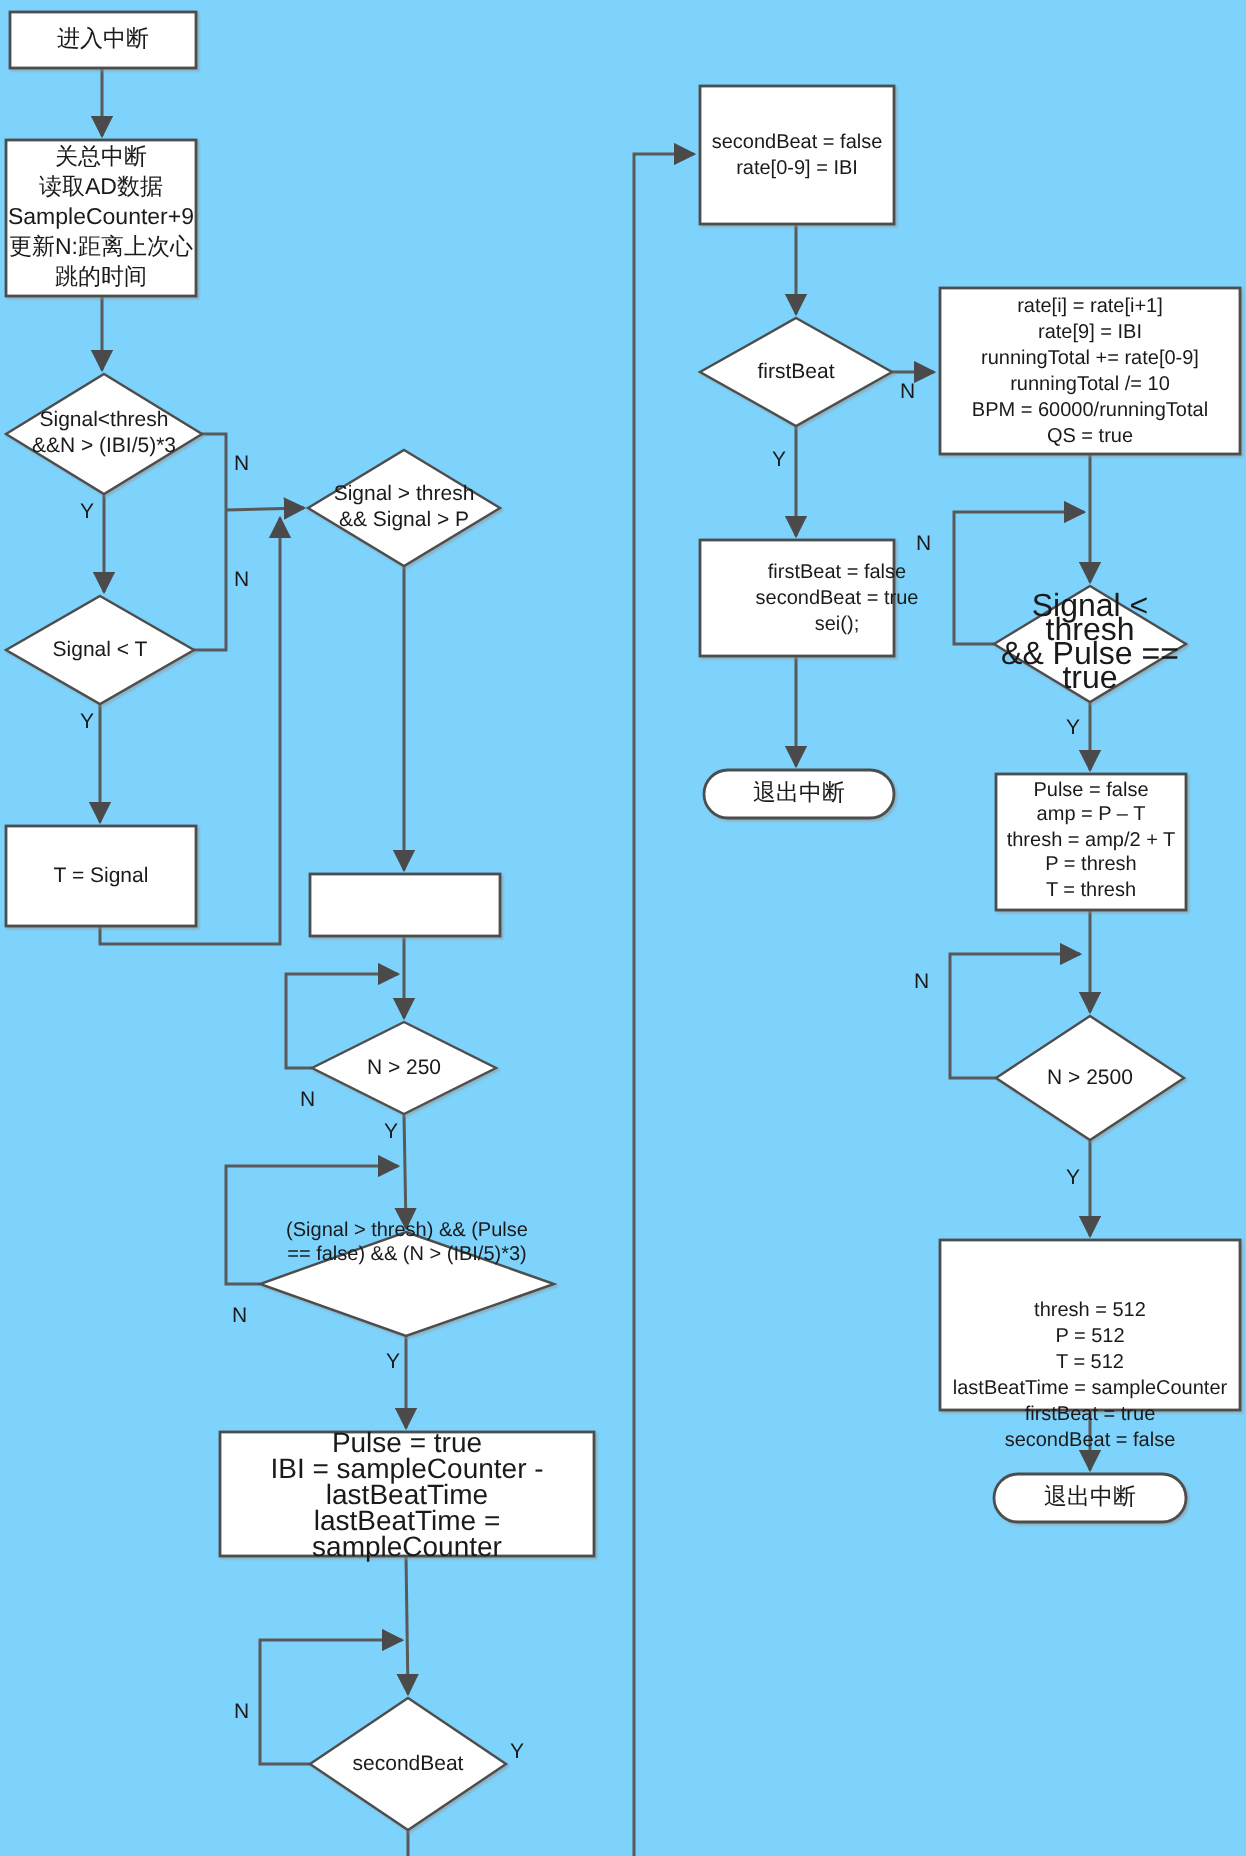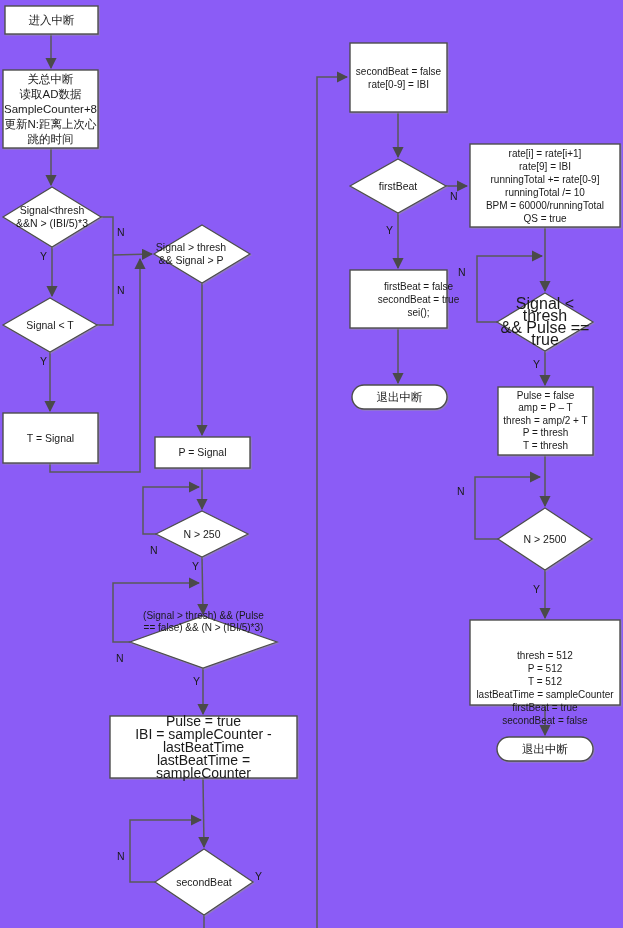--- a/index.html
+++ b/index.html
@@ -1,16 +1,16 @@
 <!DOCTYPE html>
 <html><head>
 <meta charset="utf-8">
 <style>
   html,body{margin:0;padding:0;background:#fff;}
-  #canvas{position:relative;width:623px;height:928px;background:#8b5cf6;
+  #canvas{position:relative;width:623px;height:928px;background:#7dd3fc;
           font-family:"Liberation Sans","DejaVu Sans",sans-serif;color:#1a1a1a;overflow:hidden;}
   #flow-svg{position:absolute;left:0;top:0;}
   .shape{fill:#ffffff;stroke:#4d4d4d;stroke-width:1.4;
          filter:drop-shadow(1.6px 1.6px 0.6px rgba(150,150,150,0.55));}
   .dia{stroke-width:1.2;}
   .edge{fill:none;stroke:#595959;stroke-width:1.5;}
   .nl{position:absolute;display:flex;align-items:center;justify-content:center;
       text-align:center;white-space:pre-line;font-size:10.5px;line-height:13px;}
   .cn{font-size:11.5px;line-height:16px;}
   .el{position:absolute;font-size:10.5px;color:#1a1a1a;}
@@ -79,30 +79,29 @@
       <rect class="shape" x="498" y="387" width="95" height="68"></rect>
       <polygon class="shape dia" points="545,508 592,539 545,570 498,539"></polygon>
       <rect class="shape" x="470" y="620" width="150" height="85"></rect>
       <rect class="shape" x="497" y="737" width="96" height="24" rx="12"></rect>
     </g>
   </svg>
 
   <div class="nl cn" style="left:5px;top:6px;width:93px;height:28px;">进入中断</div>
   <div class="nl cn" style="left:3px;top:70px;width:95px;height:78px;line-height:15px;">关总中断
 读取AD数据
-SampleCounter+8
+SampleCounter+9
 更新N:距离上次心
 跳的时间</div>
   <div class="nl" style="left:3px;top:187px;width:98px;height:60px;">Signal&lt;thresh
 &amp;&amp;N &gt; (IBI/5)*3</div>
   <div class="nl" style="left:3px;top:298px;width:94px;height:54px;">Signal &lt; T</div>
   <div class="nl" style="left:3px;top:413px;width:95px;height:50px;">T = Signal</div>
-  <div class="nl" style="left:143px;top:225px;width:96px;height:58px;">Signal &gt; thresh
+  <div class="nl" style="left:154px;top:225px;width:96px;height:58px;">Signal &gt; thresh
 &amp;&amp; Signal &gt; P</div>
-  <div class="nl" style="left:155px;top:437px;width:95px;height:31px;">P = Signal</div>
   <div class="nl" style="left:156px;top:511px;width:92px;height:46px;">N &gt; 250</div>
   <div class="nl" style="left:130px;top:596px;width:147px;height:52px;font-size:10px;line-height:12px;">(Signal &gt; thresh) &amp;&amp; (Pulse
 == false) &amp;&amp; (N &gt; (IBI/5)*3)</div>
   <div class="nl" style="left:110px;top:716px;width:187px;height:62px;font-size:14px;">Pulse = true
 IBI = sampleCounter - lastBeatTime
 lastBeatTime = sampleCounter</div>
   <div class="nl" style="left:155px;top:849px;width:98px;height:66px;">secondBeat</div>
   <div class="nl" style="left:350px;top:43px;width:97px;height:69px;font-size:10px;">secondBeat = false
 rate[0-9] = IBI</div>
   <div class="nl" style="left:350px;top:159px;width:96px;height:54px;">firstBeat</div>

